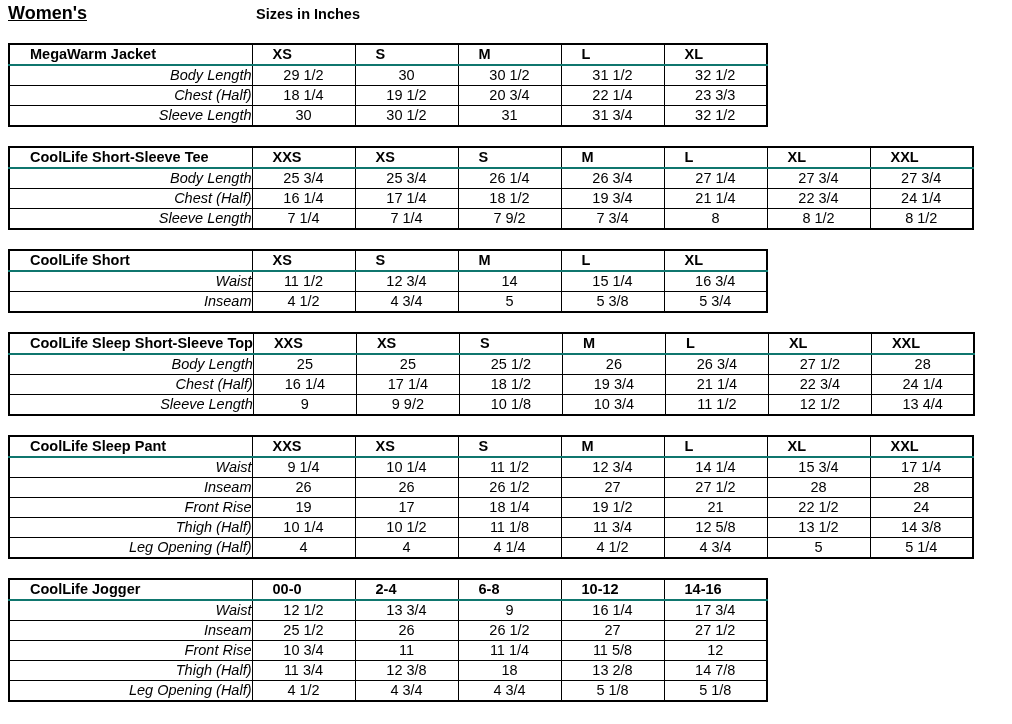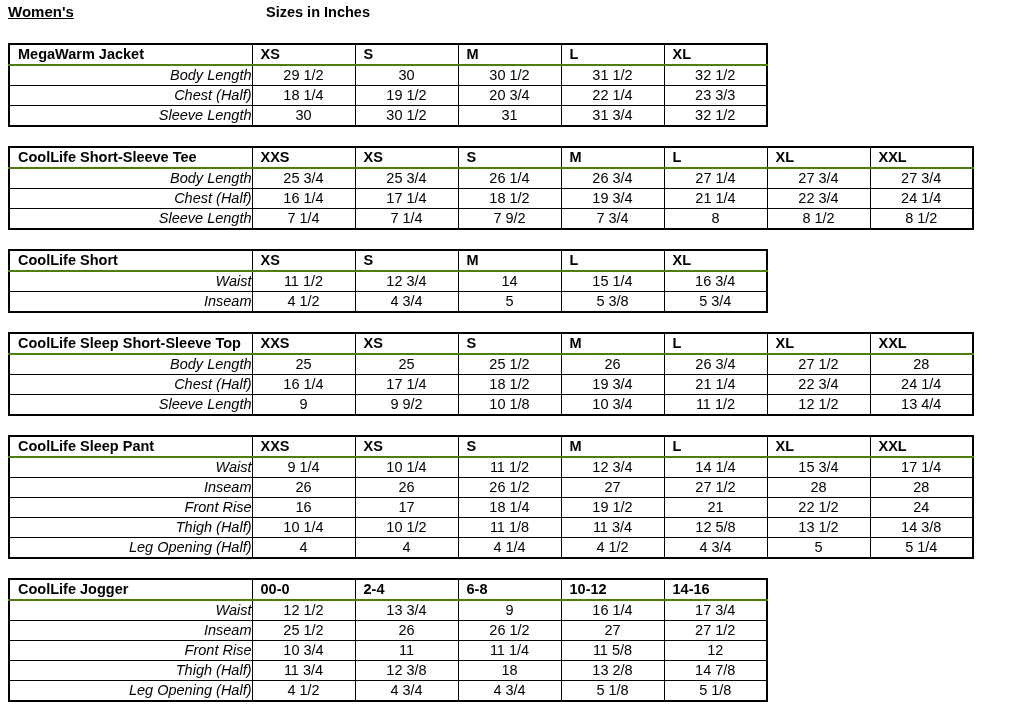--- a/index.html
+++ b/index.html
@@ -21,30 +21,29 @@
     display: flex;
     align-items: baseline;
     height: 20px;
   }
   .title-col {
     width: 248px;
     flex: 0 0 248px;
   }
   .doc-title {
     font-weight: bold;
-    font-size: 15px;
+    font-size: 18px;
     text-decoration: underline;
     white-space: nowrap;
     margin-top: 40px;
   }
   .doc-subtitle {
     font-weight: bold;
     font-size: 14.5px;
     white-space: nowrap;
-    margin-left: 10px;
   }
   #tables {
     margin-top: 20px;
   }
   table.size-table {
     border-collapse: collapse;
     table-layout: fixed;
     margin-bottom: 19px;
     border: 2px solid #000000;
   }
@@ -55,24 +54,24 @@
     border: 1px solid #000000;
     height: 20px;
     padding: 0;
     font-size: 14.5px;
     line-height: 19px;
     white-space: nowrap;
     overflow: hidden;
     box-sizing: border-box;
   }
   table.size-table thead th {
-    border-bottom: 2px solid #4d7c0f;
+    border-bottom: 2px solid #0f766e;
     font-weight: bold;
     text-align: left;
-    padding-left: 8px;
+    padding-left: 20px;
   }
   td.measure-label {
     font-style: italic;
     text-align: right;
     padding-left: 4px;
   }
   td.value-cell {
     text-align: center;
   }
 </style>
@@ -323,21 +322,21 @@
             <td class="value-cell">26</td>
             <td class="value-cell">26</td>
             <td class="value-cell">26 1/2</td>
             <td class="value-cell">27</td>
             <td class="value-cell">27 1/2</td>
             <td class="value-cell">28</td>
             <td class="value-cell">28</td>
           </tr>
           <tr>
             <td class="measure-label">Front Rise</td>
-            <td class="value-cell">16</td>
+            <td class="value-cell">19</td>
             <td class="value-cell">17</td>
             <td class="value-cell">18 1/4</td>
             <td class="value-cell">19 1/2</td>
             <td class="value-cell">21</td>
             <td class="value-cell">22 1/2</td>
             <td class="value-cell">24</td>
           </tr>
           <tr>
             <td class="measure-label">Thigh (Half)</td>
             <td class="value-cell">10 1/4</td>

